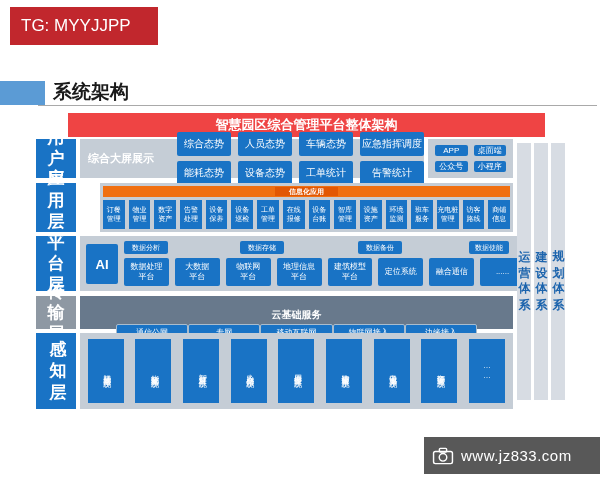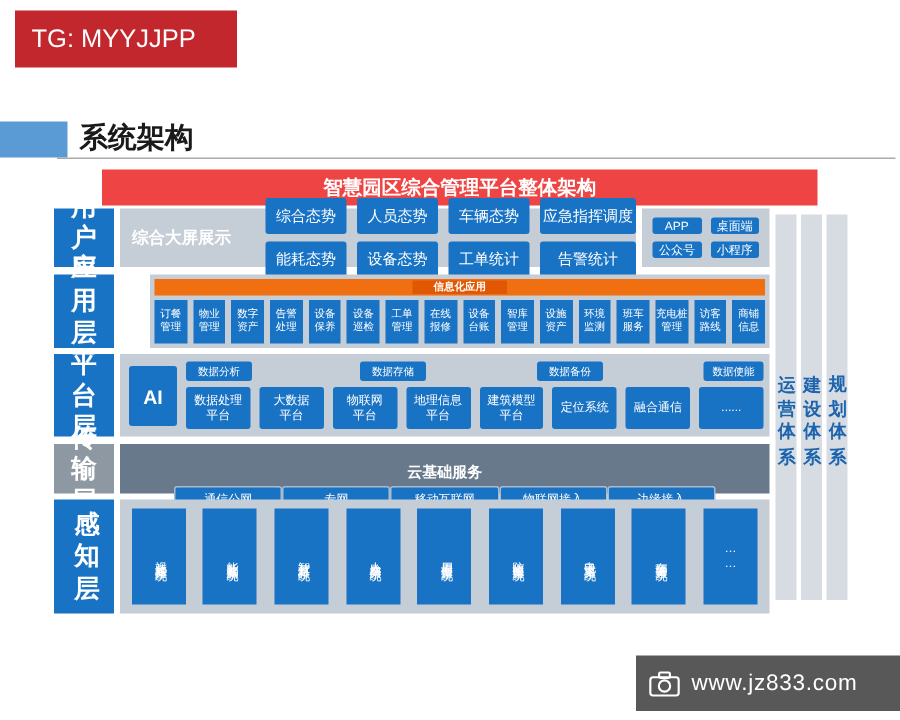--- a/index.html
+++ b/index.html
@@ -46,21 +46,21 @@
   #a-group{left:64px;top:0;width:413px;height:49px;background:#c5cdd6;padding:3px;box-sizing:border-box;}
   #a-banner{height:11px;background:#f06f10;display:flex;align-items:center;justify-content:center;}
   #a-banner-inner{background:#e25703;color:#fff;font-size:7px;line-height:9px;padding:0 14px;font-weight:bold;}
   #a-items{display:flex;gap:4px;margin-top:3px;height:29px;}
   .app-item{flex:1;background:#1973c5;color:#fff;font-size:7px;white-space:pre-line;
             display:flex;align-items:center;justify-content:center;text-align:center;line-height:1.2;}
 
   
   #row-platform{left:0;top:123px;width:477px;height:55px;}
   #platform-label{top:0;height:55px;}
-  #p-group{position:absolute;left:44px;top:0;width:433px;height:55px;background:#c5cdd6;}
+  #p-group{position:absolute;left:44px;top:0;width:433px;height:55px;background:#c5cdd6;padding-left:16px;}
   #p-ai{position:absolute;left:6px;top:8px;width:32px;height:40px;font-size:13px;font-weight:bold;}
   .p-tag{position:absolute;top:5px;height:13px;font-size:7px;}
   #p-items{position:absolute;left:44px;right:4px;top:22px;height:28px;display:flex;gap:6px;}
   #p-items .btn{flex:1;font-size:8px;white-space:pre-line;line-height:1.2;}
 
   
   #row-transport{left:0;top:183px;width:477px;height:33px;}
   #transport-label{top:0;height:33px;background:#8e98a3;}
   #t-band{position:absolute;left:44px;top:0;width:433px;height:33px;background:#68798c;}
   #t-title{color:#fff;font-weight:bold;font-size:10px;text-align:center;margin-top:12px;}

